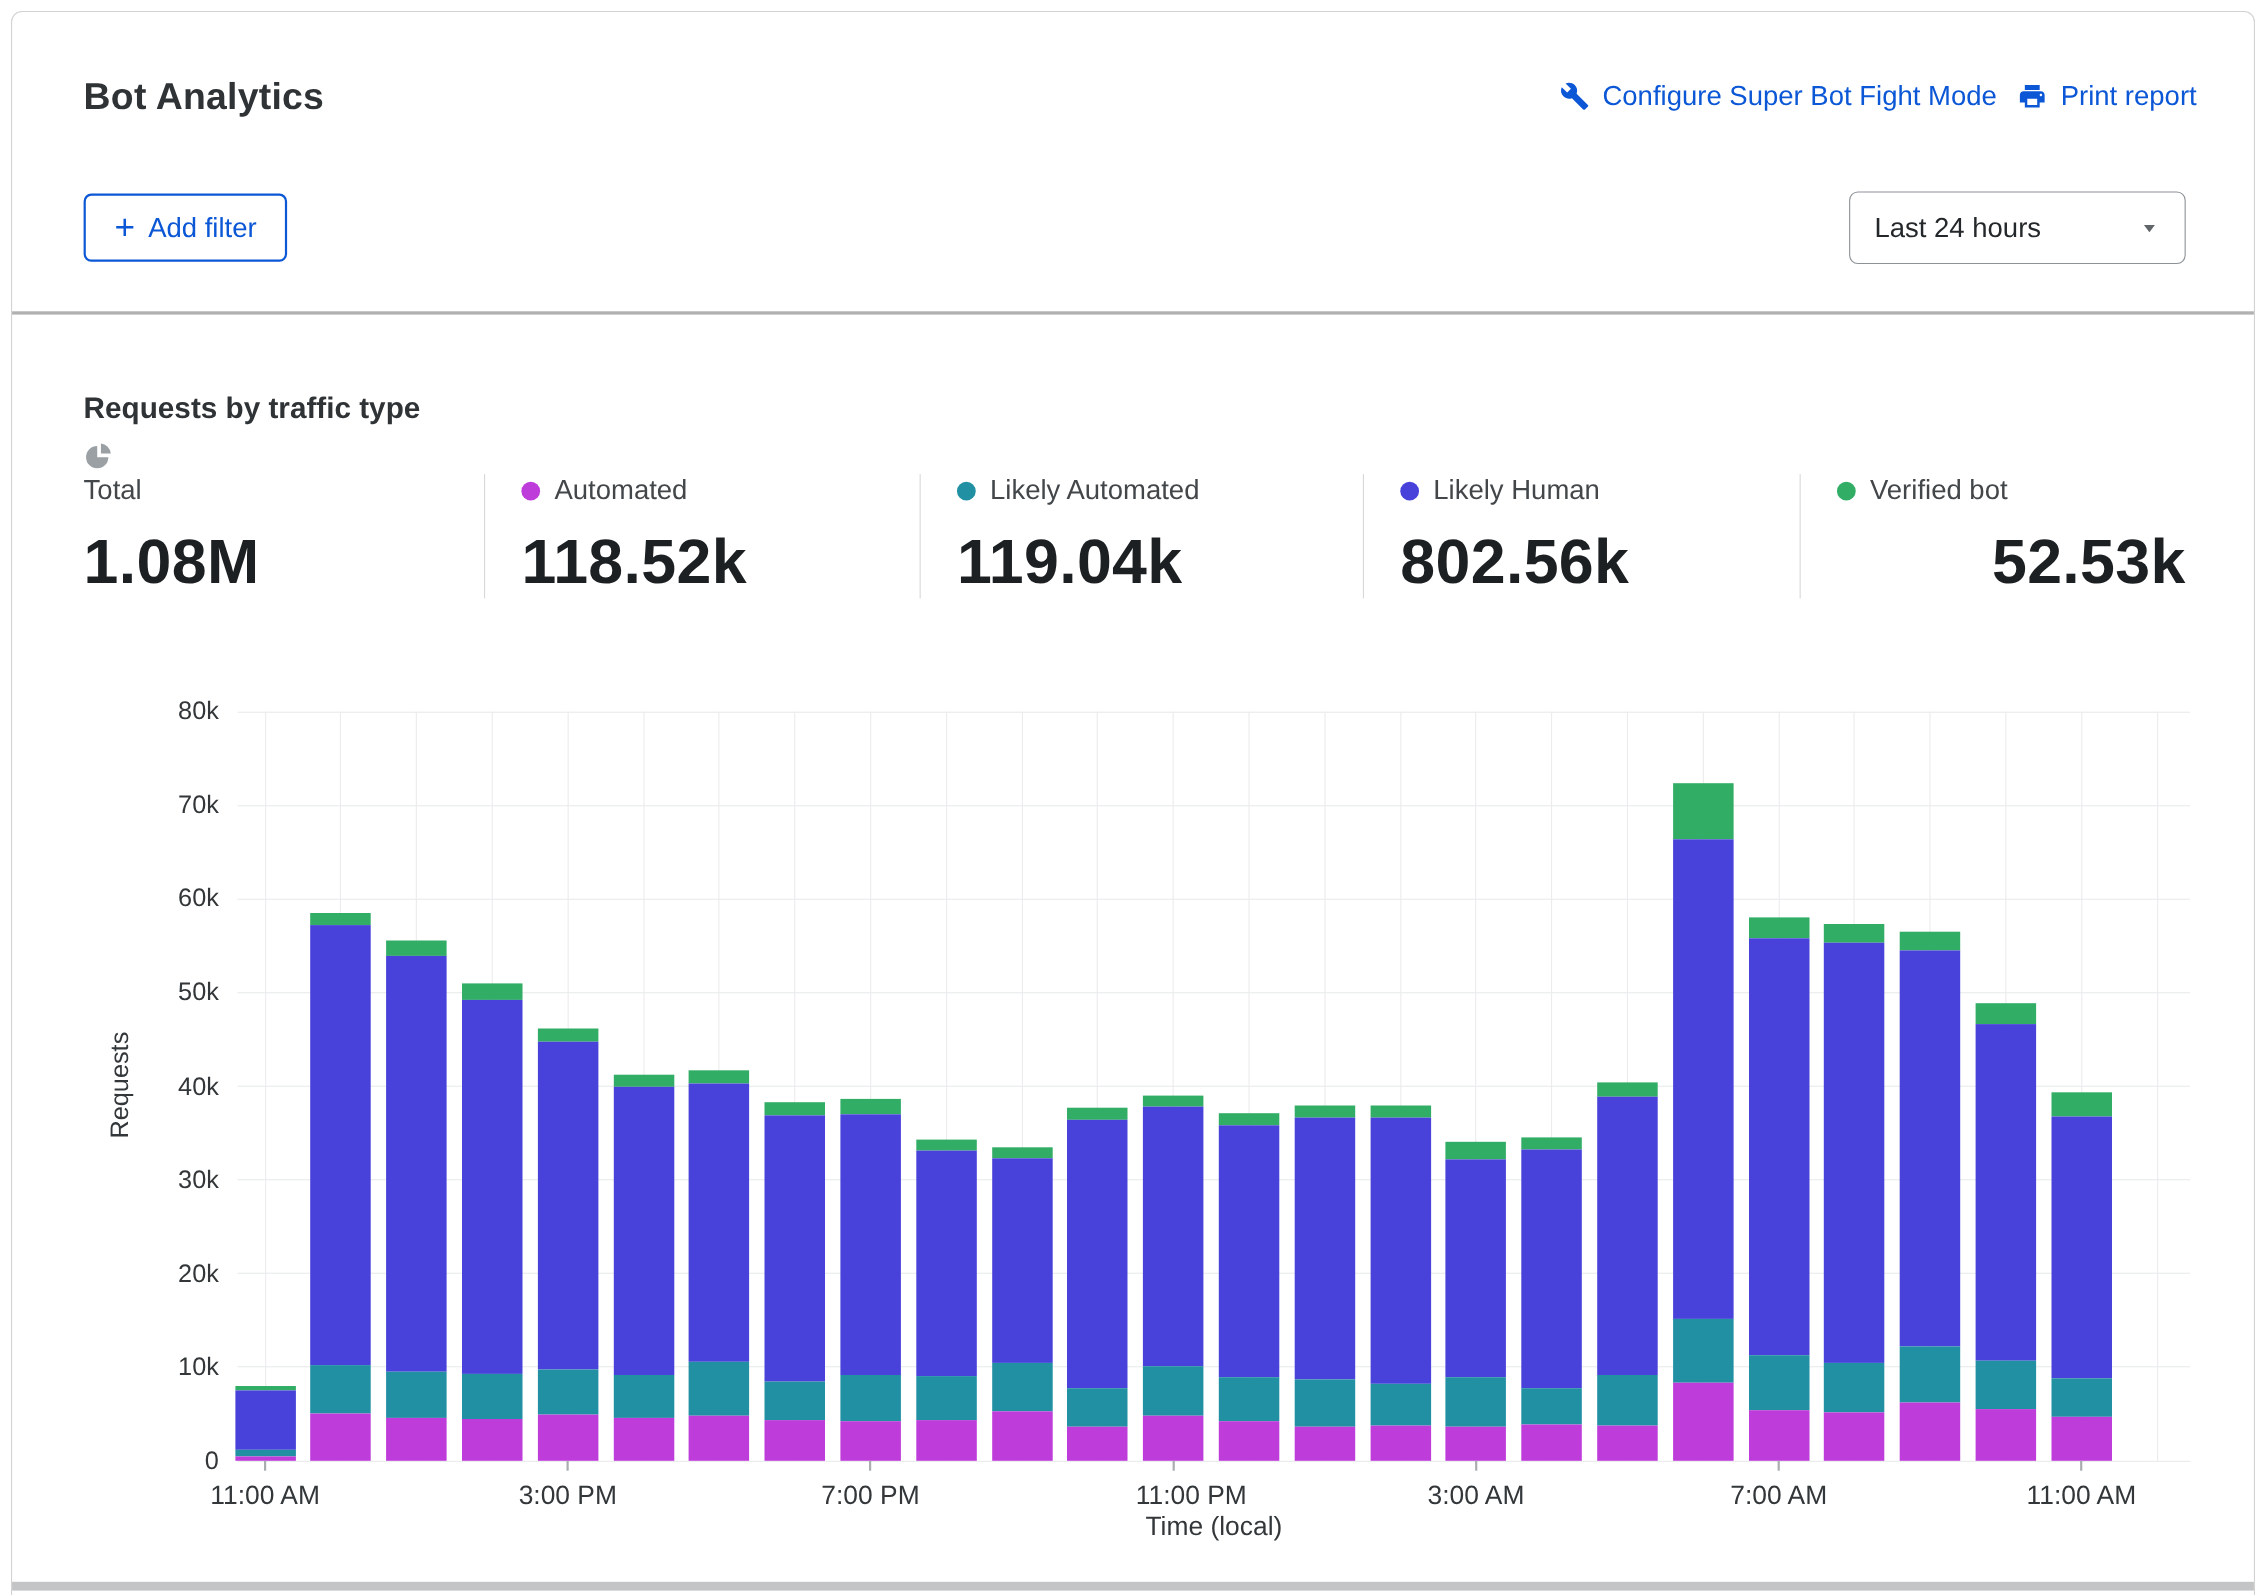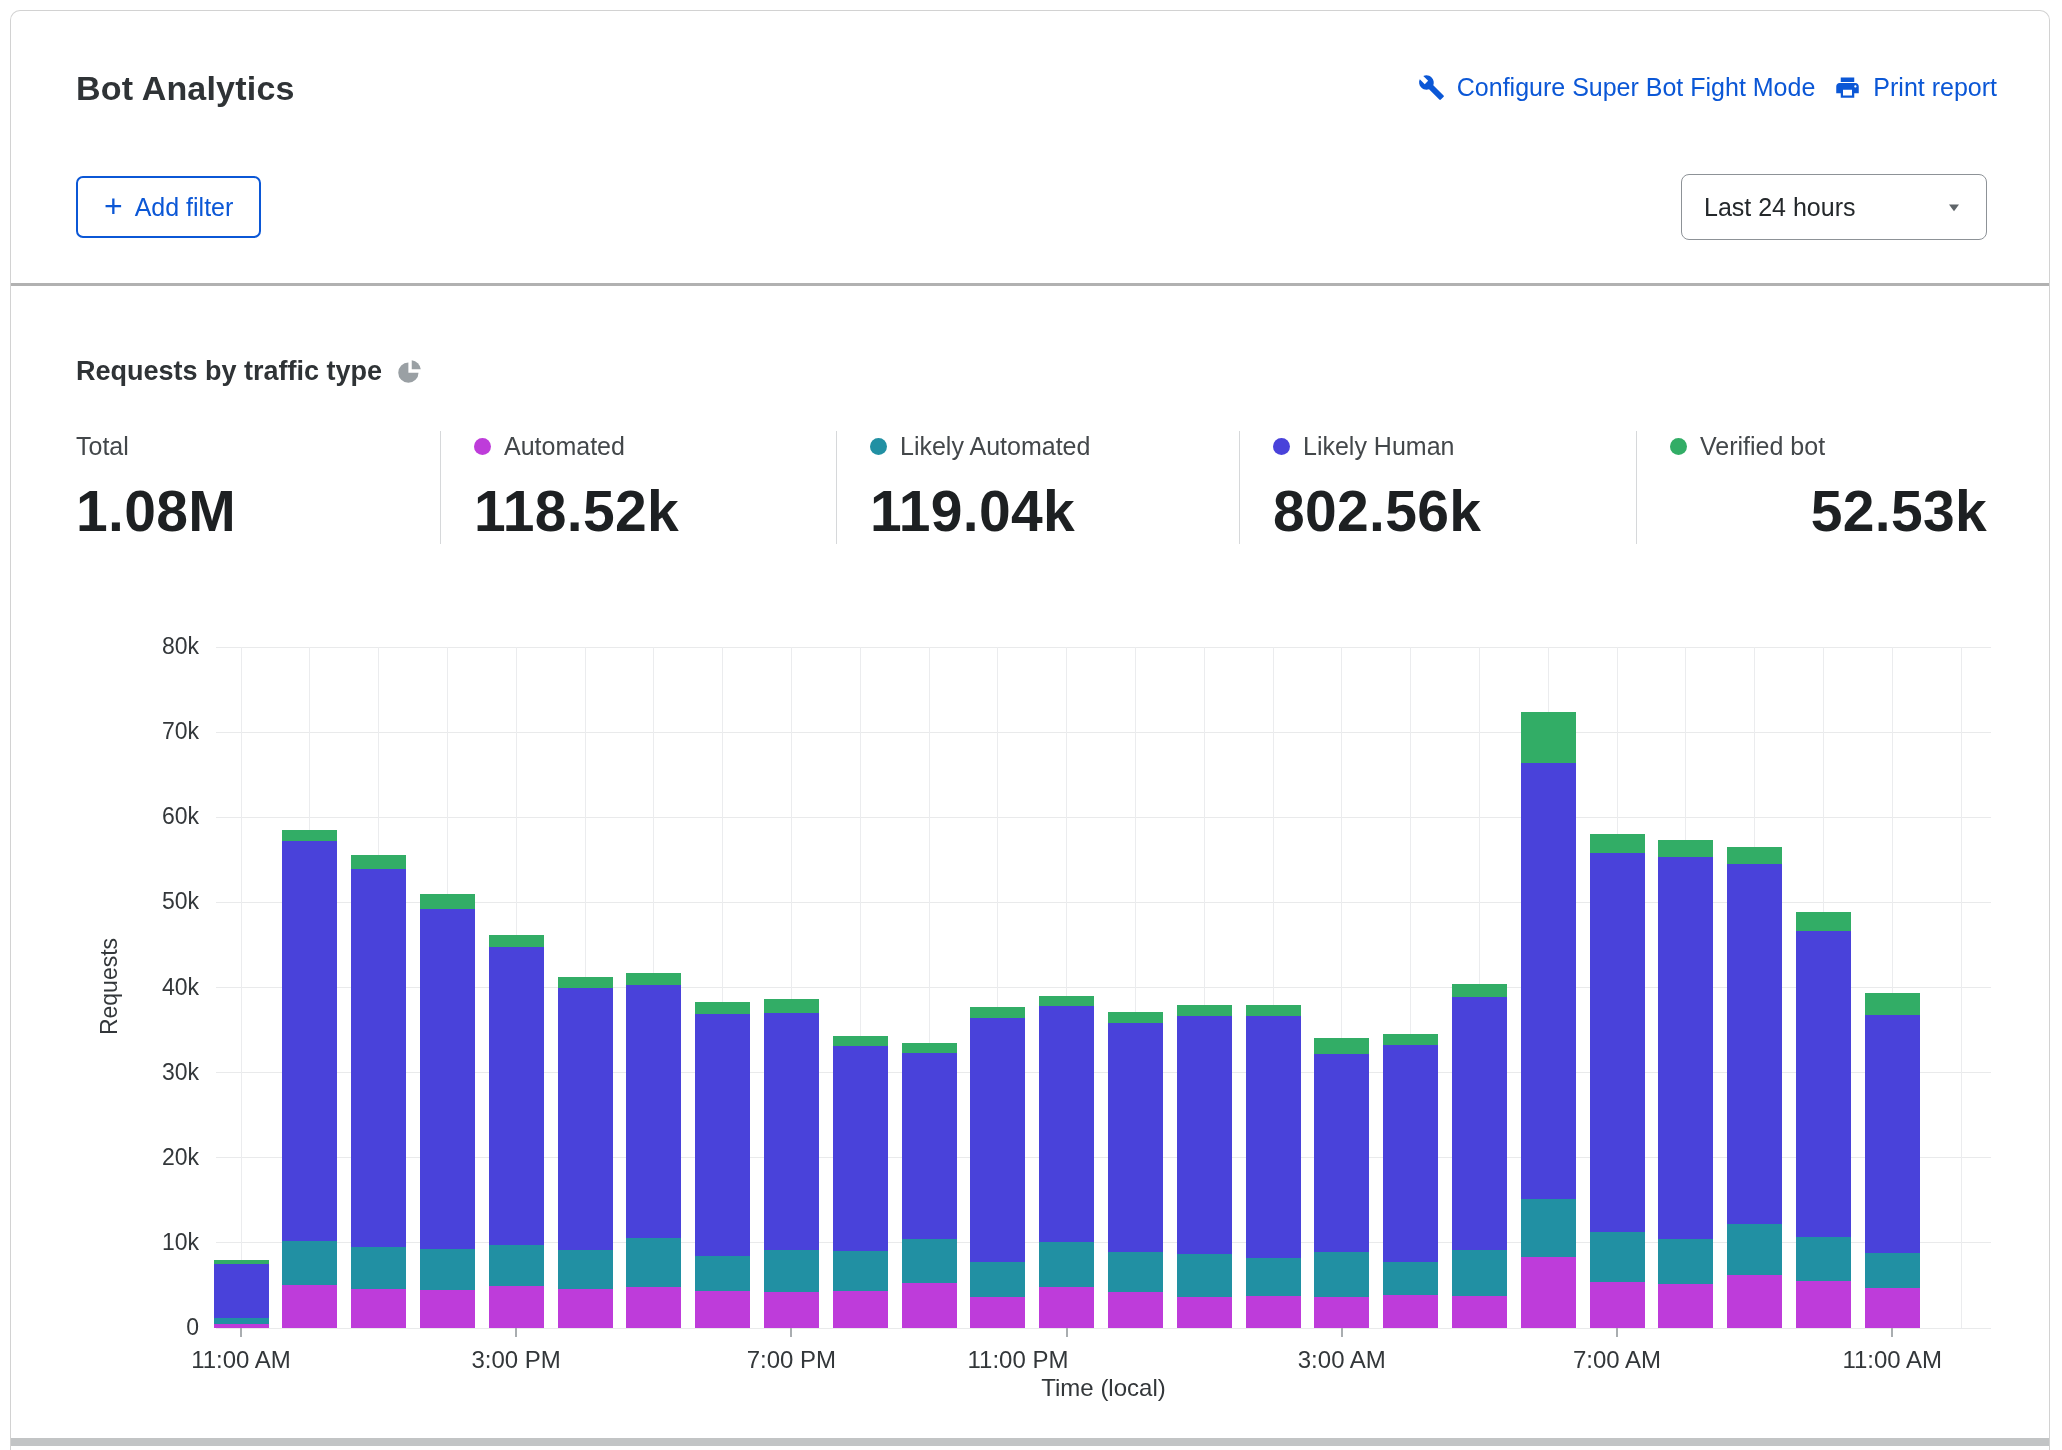--- a/index.html
+++ b/index.html
@@ -31,21 +31,21 @@
   }
   .add-filter .plus{font-size:32px;font-weight:400;line-height:1;margin-top:-3px;}
   .dropdown{
     position:absolute;right:62px;top:163px;width:306px;height:66px;box-sizing:border-box;
     border:1px solid #8d9297;border-radius:8px;background:#fff;
     display:flex;align-items:center;justify-content:space-between;
     padding:0 22px;font-size:25px;color:#24282b;cursor:pointer;
   }
   .divider{position:absolute;left:0;top:272px;width:100%;height:3px;background:#b1b1b1;}
   
-  .sec-title-row{position:absolute;left:65px;top:345px;display:flex;align-items:center;gap:14px;}
+  .sec-title-row{position:absolute;left:65px;top:345px;display:flex;align-items:flex-start;gap:14px;flex-direction:column;}
   .sec-title-row h2{margin:0;font-size:27px;font-weight:700;color:#2f3336;}
   .stats{position:absolute;left:65px;top:420px;right:62px;display:flex;}
   .stat{box-sizing:border-box;}
   .stat-0{width:364px;}
   .stat-1{width:396px;}
   .stat-2{width:403px;}
   .stat-3{width:397px;}
   .stat-4{flex:1;text-align:right;}
   .stat + .stat{border-left:1px solid #d6d8da;padding-left:33px;}
   .stat-label-row{display:flex;align-items:center;gap:13px;font-size:25px;color:#43474a;line-height:30px;}
@@ -353,20 +353,20 @@
       <div class="ytick" style="top: 1132.75px;">20k</div>
       <div class="ytick" style="top: 1047.62px;">30k</div>
       <div class="ytick" style="top: 962.5px;">40k</div>
       <div class="ytick" style="top: 877.375px;">50k</div>
       <div class="ytick" style="top: 792.25px;">60k</div>
       <div class="ytick" style="top: 707.125px;">70k</div>
       <div class="ytick" style="top: 622px;">80k</div>
       <div class="xtick" style="left: 120px;">11:00 AM</div>
       <div class="xtick" style="left: 395.2px;">3:00 PM</div>
       <div class="xtick" style="left: 670.4px;">7:00 PM</div>
-      <div class="xtick" style="left: 897px; text-align: center;">11:00 PM</div>
+      <div class="xtick" style="left: 962px; text-align: center;">11:00 PM</div>
       <div class="xtick" style="left: 1220.8px;">3:00 AM</div>
       <div class="xtick" style="left: 1496px;">7:00 AM</div>
       <div class="xtick" style="left: 1771.2px;">11:00 AM</div>
     </div>
 
   <div class="bottom-band"></div>
 </div>
 
 </body></html>

